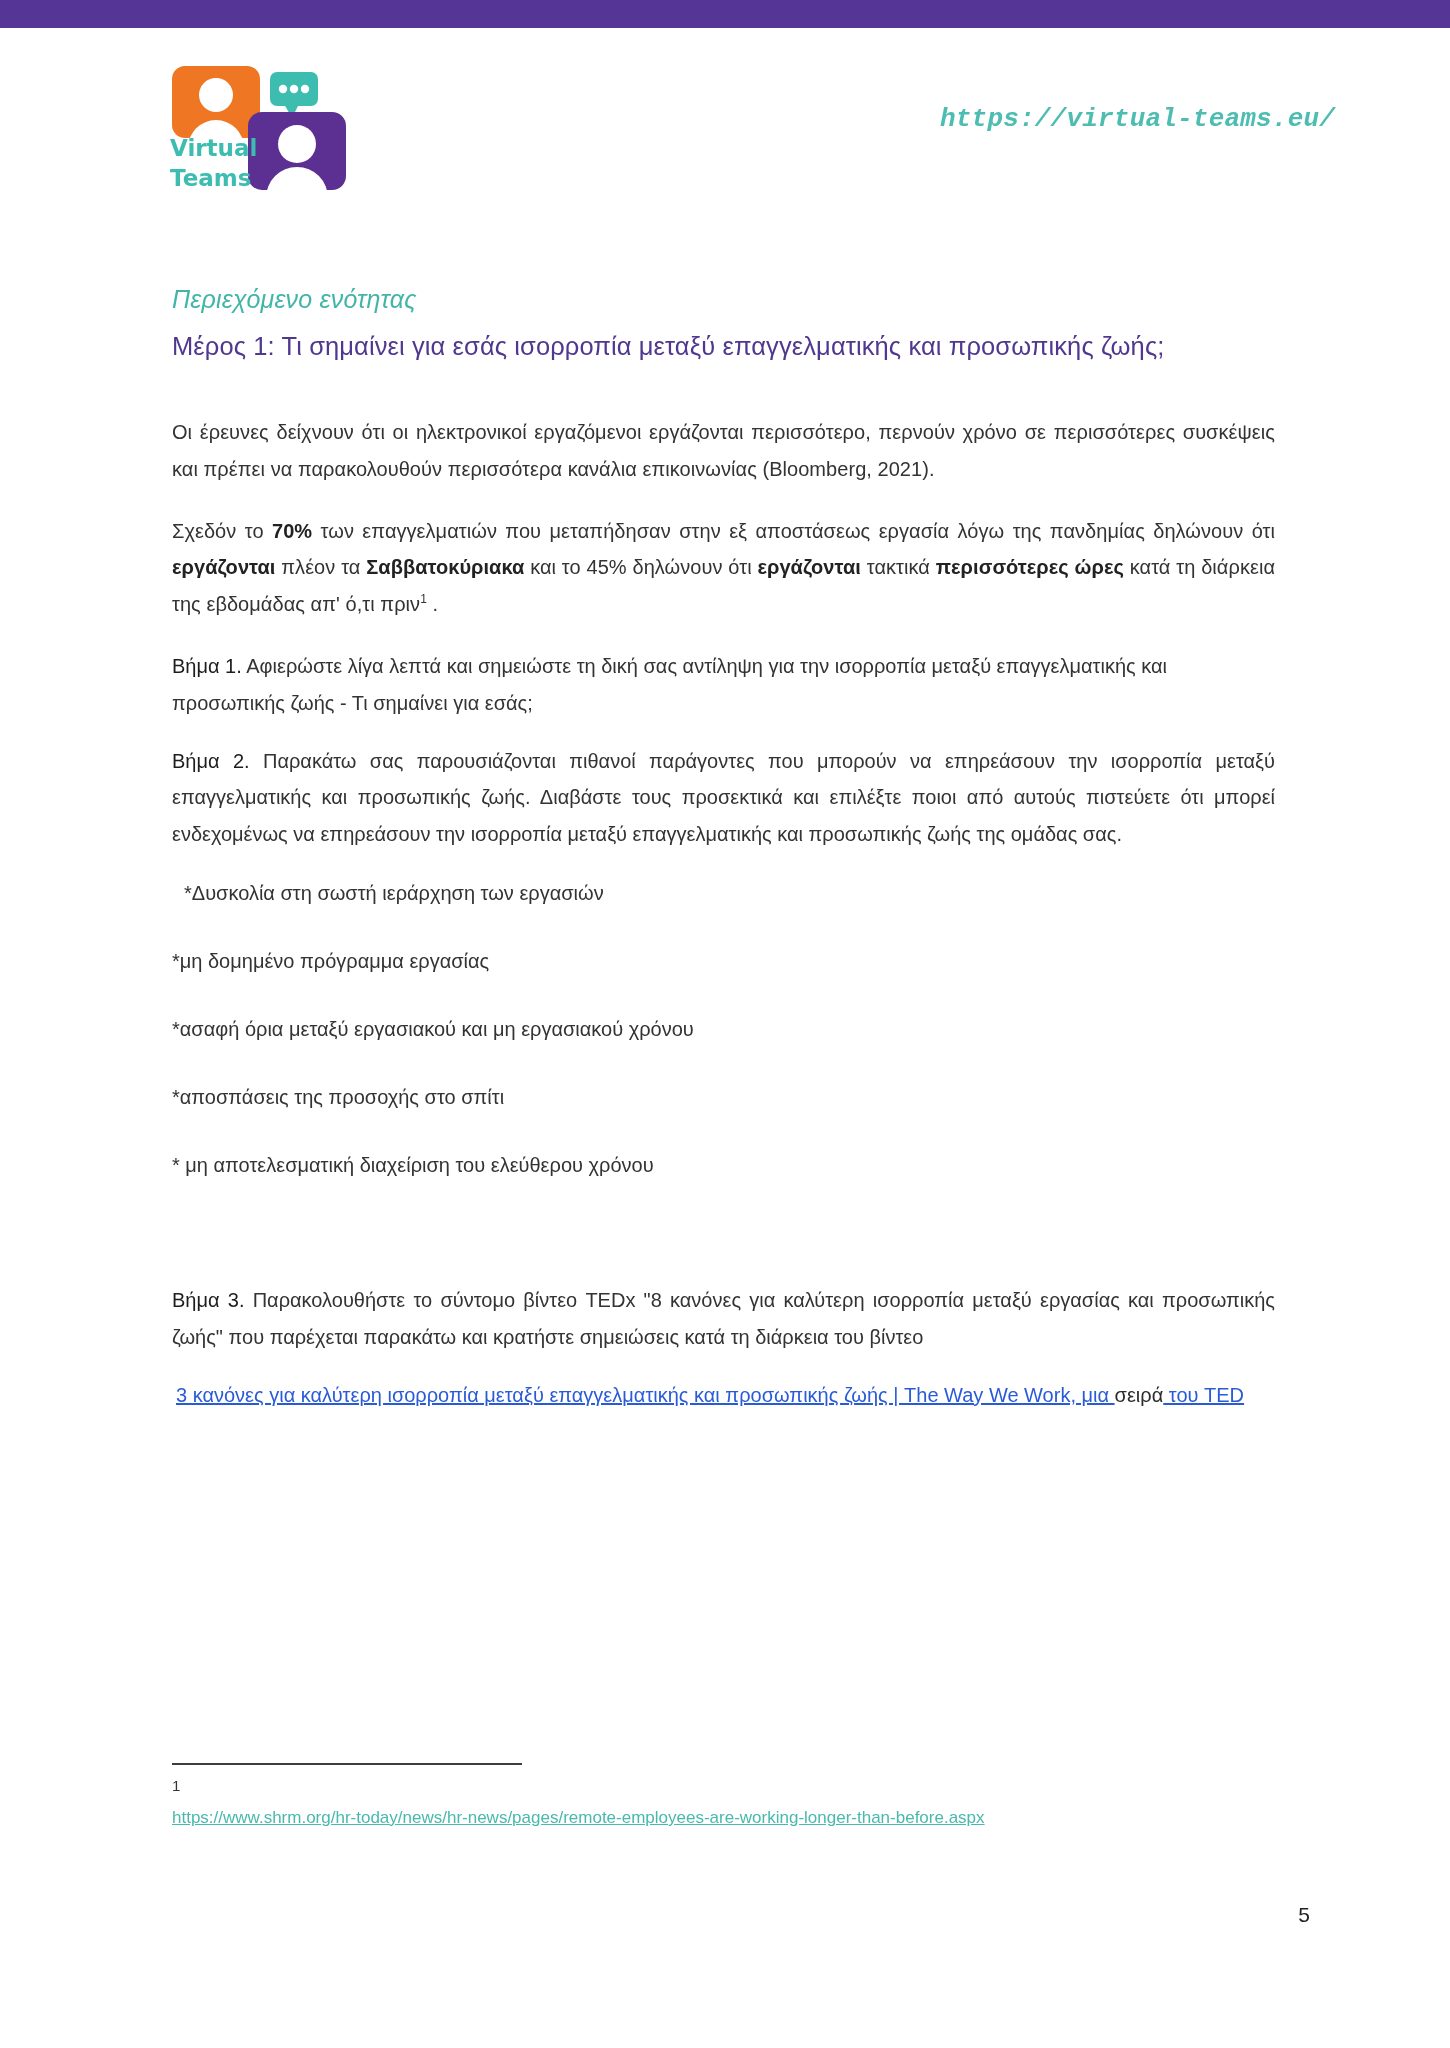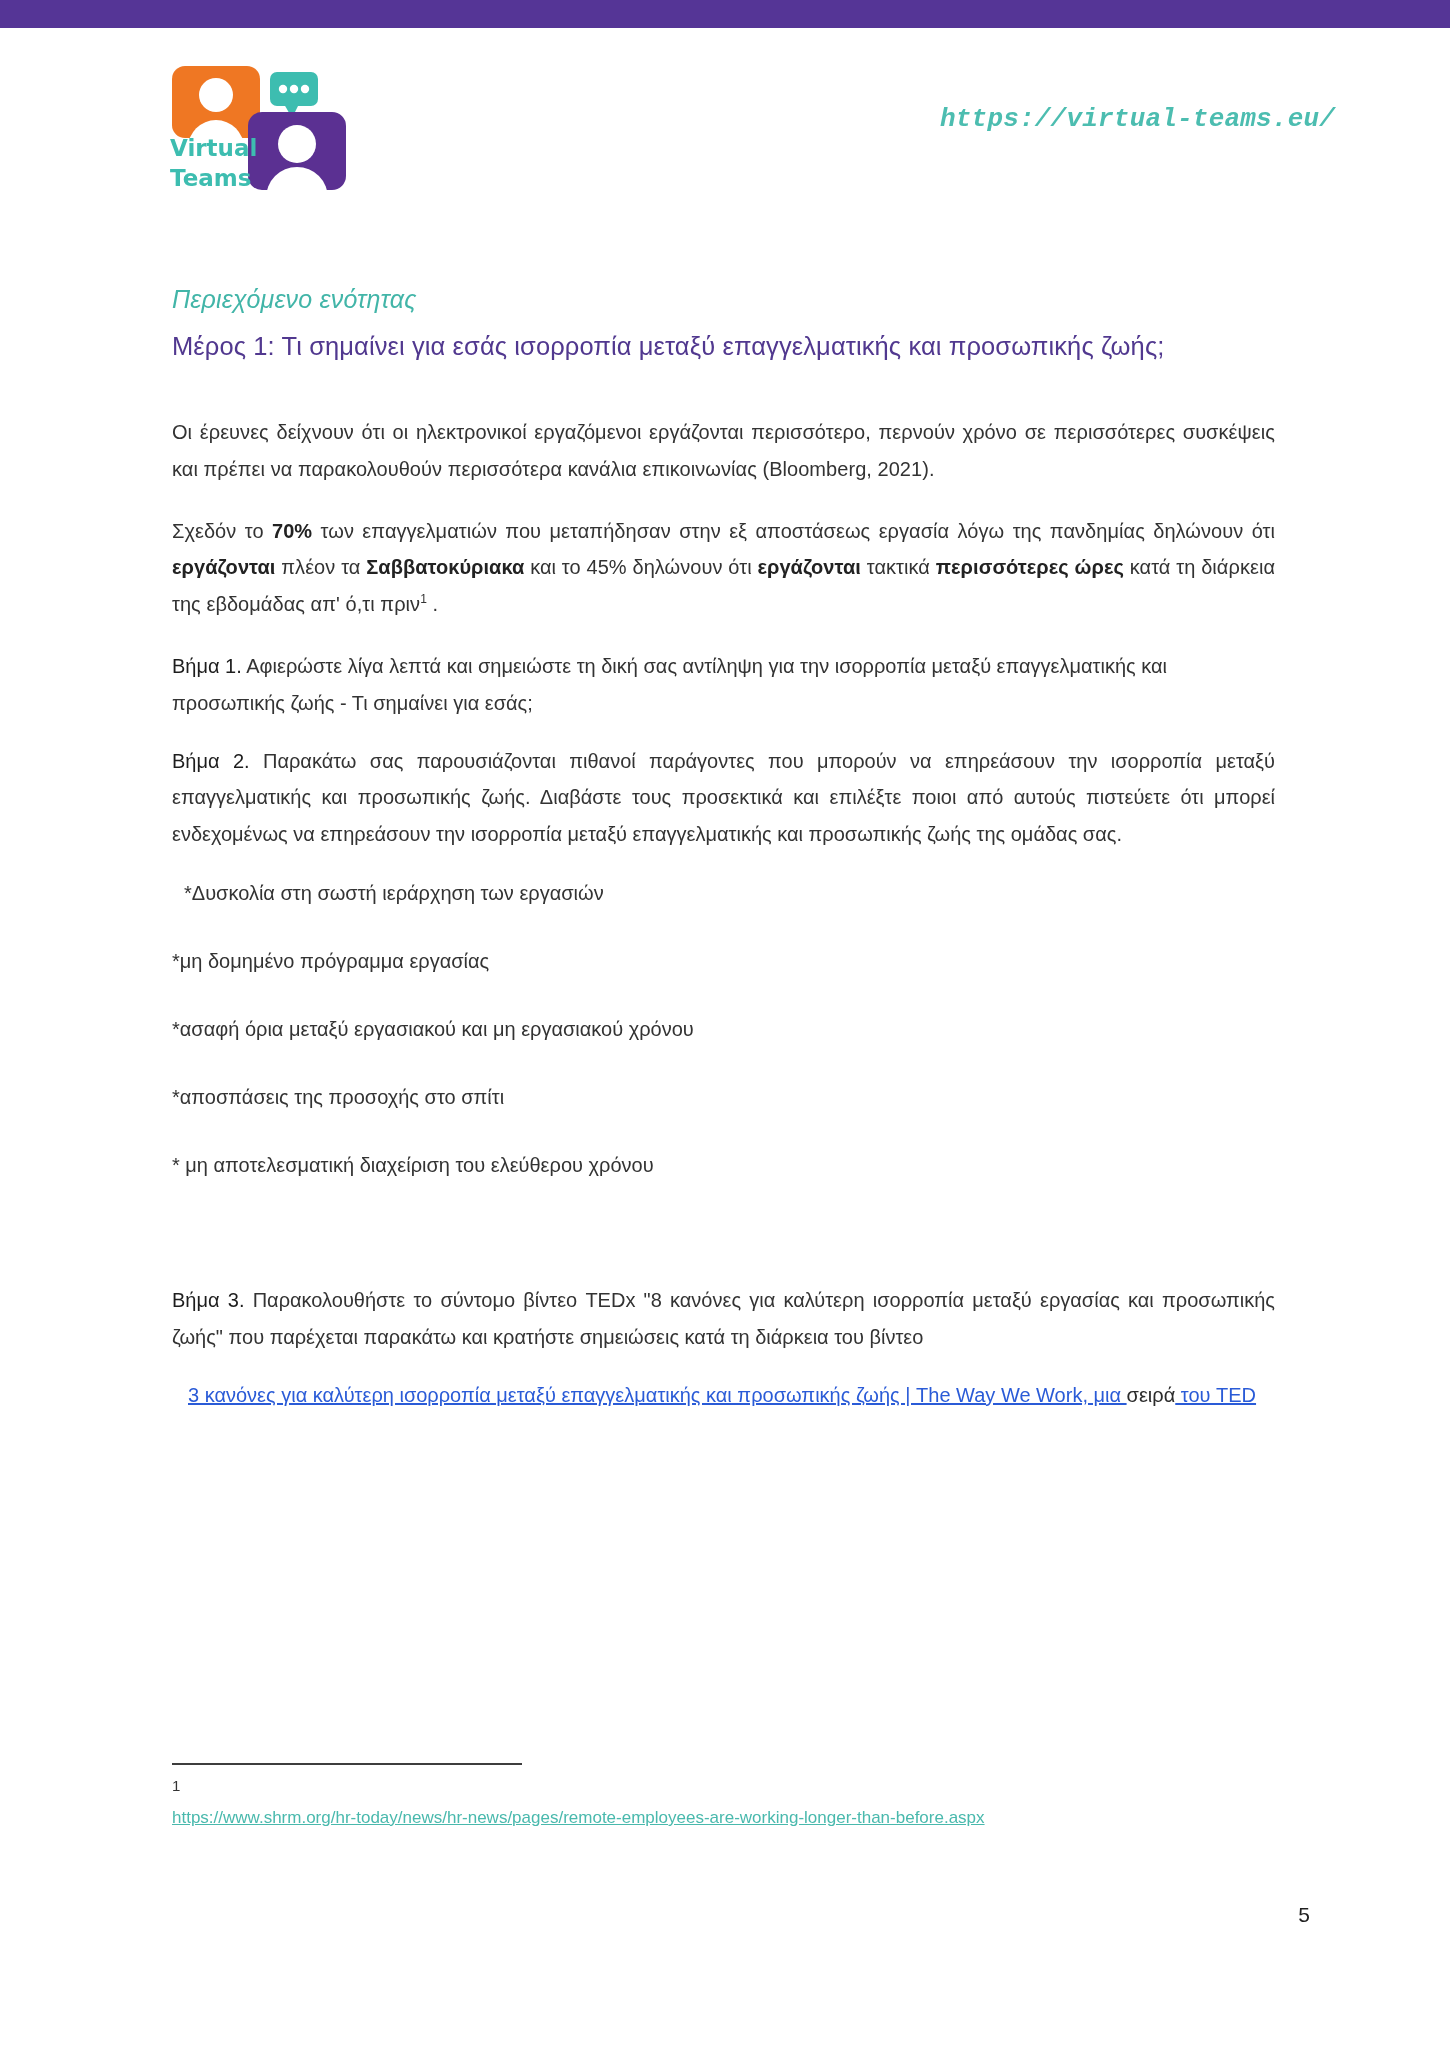--- a/index.html
+++ b/index.html
@@ -131,21 +131,21 @@
 
   a.link {
     color: #2a5bd7;
     text-decoration: underline;
     font-size: 20px;
     line-height: 1.85;
   }
   .linkblock {
     font-size: 20px;
     line-height: 1.85;
-    margin: 16px;
+    margin: 4px;
     color: #2b2b2b;
   }
   .linkblock .plain {
     color: #2b2b2b;
     text-decoration: none;
   }
 
   
   .footnote {
     position: absolute;

